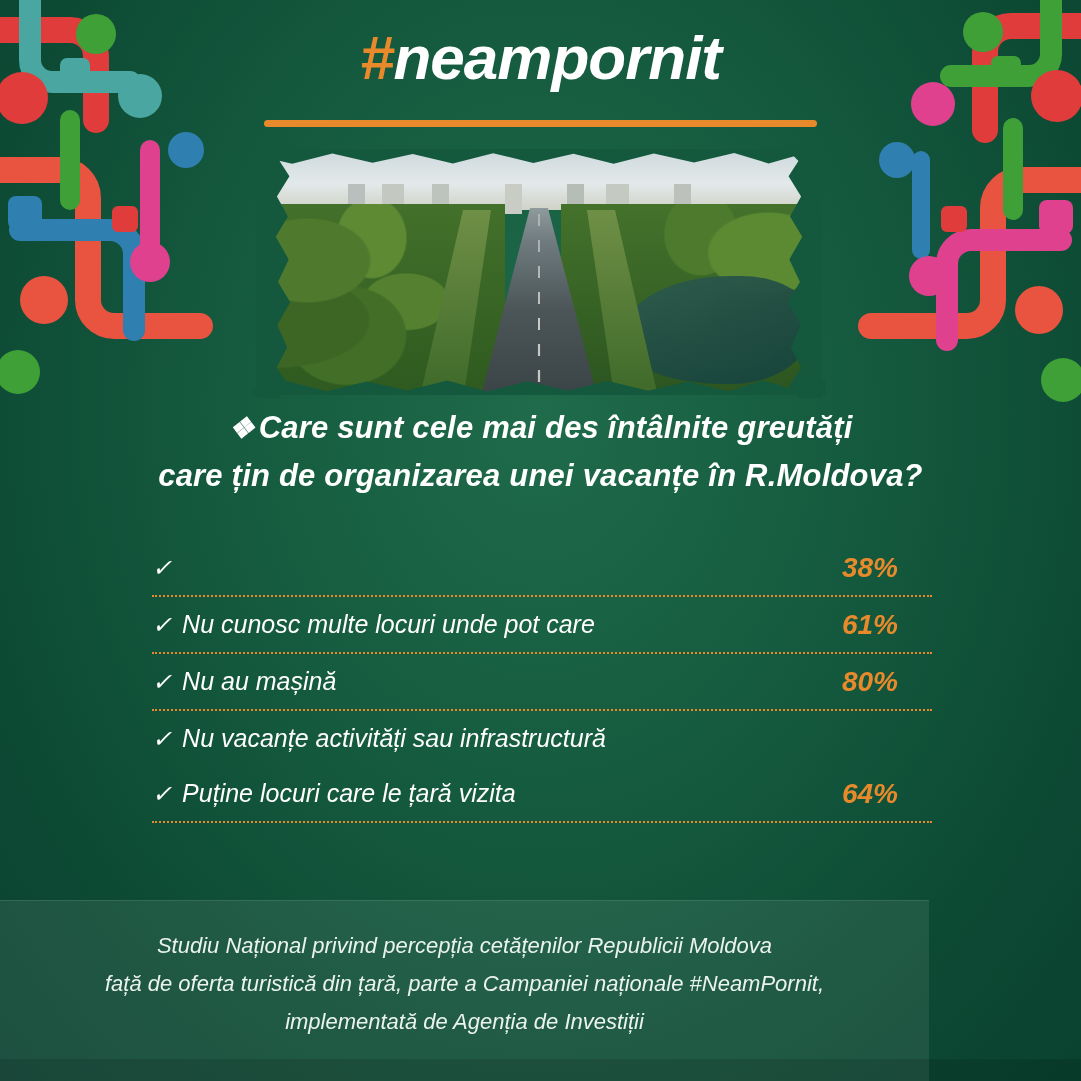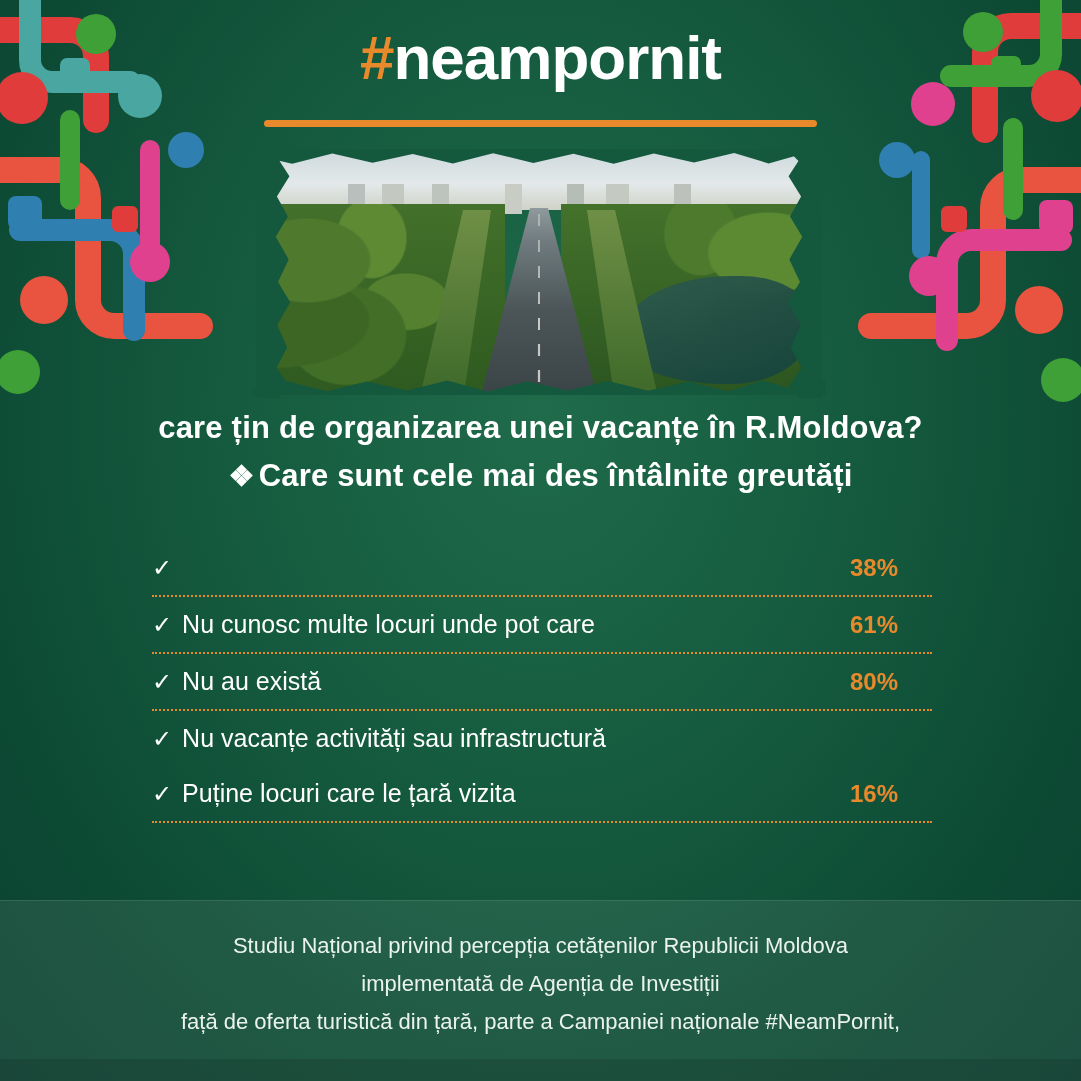--- a/index.html
+++ b/index.html
@@ -11,20 +11,21 @@
     height: 1081px;
     font-family: "Liberation Sans", sans-serif;
     overflow: hidden;
   }
   .poster {
     position: relative;
     width: 1081px;
     height: 1081px;
     background: radial-gradient(ellipse at 50% 38%, #1f6b4a 0%, #14593e 45%, #0d4a34 75%, #0a4230 100%);
     overflow: hidden;
+    font-style: italic;
   }
 
   
   .deco {
     position: absolute;
     pointer-events: none;
   }
   .deco svg { display:block; }
 
   
@@ -195,31 +196,31 @@
     color: #ffffff;
     font-size: 25px;
     display: flex;
     align-items: center;
     gap: 10px;
   }
   .row .label .tick { color:#ffffff; font-size: 24px; }
   .row .label.indent { padding-left: 34px; }
   .row .value {
     color: #e88a2c;
-    font-size: 24px;
+    font-size: 28px;
     font-weight: bold;
     padding-right: 34px;
   }
 
   
   .footer {
     position: absolute;
     left: 0;
     bottom: 0;
-    width: 1081px;
+    width: 929px;
     height: 180px;
     background: rgba(255,255,255,0.08);
     border-top: 1px solid rgba(255,255,255,0.10);
   }
   .footer .inner {
     padding-top: 26px;
     text-align: center;
     color: #eaf3ee;
     font-size: 22px;
     line-height: 1.72;
@@ -301,24 +302,24 @@
       <div class="road"></div>
       <div class="road-line"></div>
     </div>
     <div class="edge left"></div>
     <div class="edge right"></div>
     <div class="edge top"></div>
     <div class="edge bottom"></div>
   </div>
 
   <div class="question">
-    <div>care țin de organizarea unei vacanțe în R.Moldova?</div>
     <div>
       <span class="bullet">❖</span><span>Care sunt cele mai des întâlnite greutăți</span>
     </div>
+    <div>care țin de organizarea unei vacanțe în R.Moldova?</div>
   </div>
 
   <div class="results">
 
     <div class="row">
       <div class="label">
         <span class="tick">✓</span>
       </div>
       <div class="value">38%</div>
     </div>
@@ -327,46 +328,46 @@
       <div class="label">
         <span class="tick">✓</span>
         <span>Nu cunosc multe locuri unde pot care</span>
       </div>
       <div class="value">61%</div>
     </div>
 
     <div class="row">
       <div class="label">
         <span class="tick">✓</span>
-        <span>Nu au există</span>
+        <span>Nu au mașină</span>
       </div>
       <div class="value">80%</div>
     </div>
 
     <div class="row no-border">
       <div class="label">
         <span class="tick">✓</span>
         <span>Nu vacanțe activități sau infrastructură</span>
       </div>
       <div class="value"></div>
     </div>
 
 
     <div class="row">
       <div class="label">
         <span class="tick">✓</span>
         <span>Puține locuri care le țară vizita</span>
       </div>
-      <div class="value">16%</div>
+      <div class="value">64%</div>
     </div>
 
   </div>
 
   <div class="footer">
     <div class="inner">
       <div>Studiu Național privind percepția cetățenilor Republicii Moldova</div>
+      <div>față de oferta turistică din țară, parte a Campaniei naționale #NeamPornit,</div>
       <div>implementată de Agenția de Investiții</div>
-      <div>față de oferta turistică din țară, parte a Campaniei naționale #NeamPornit,</div>
     </div>
     <div class="footer-strip"></div>
   </div>
 
 </div>
 
 </body></html>

